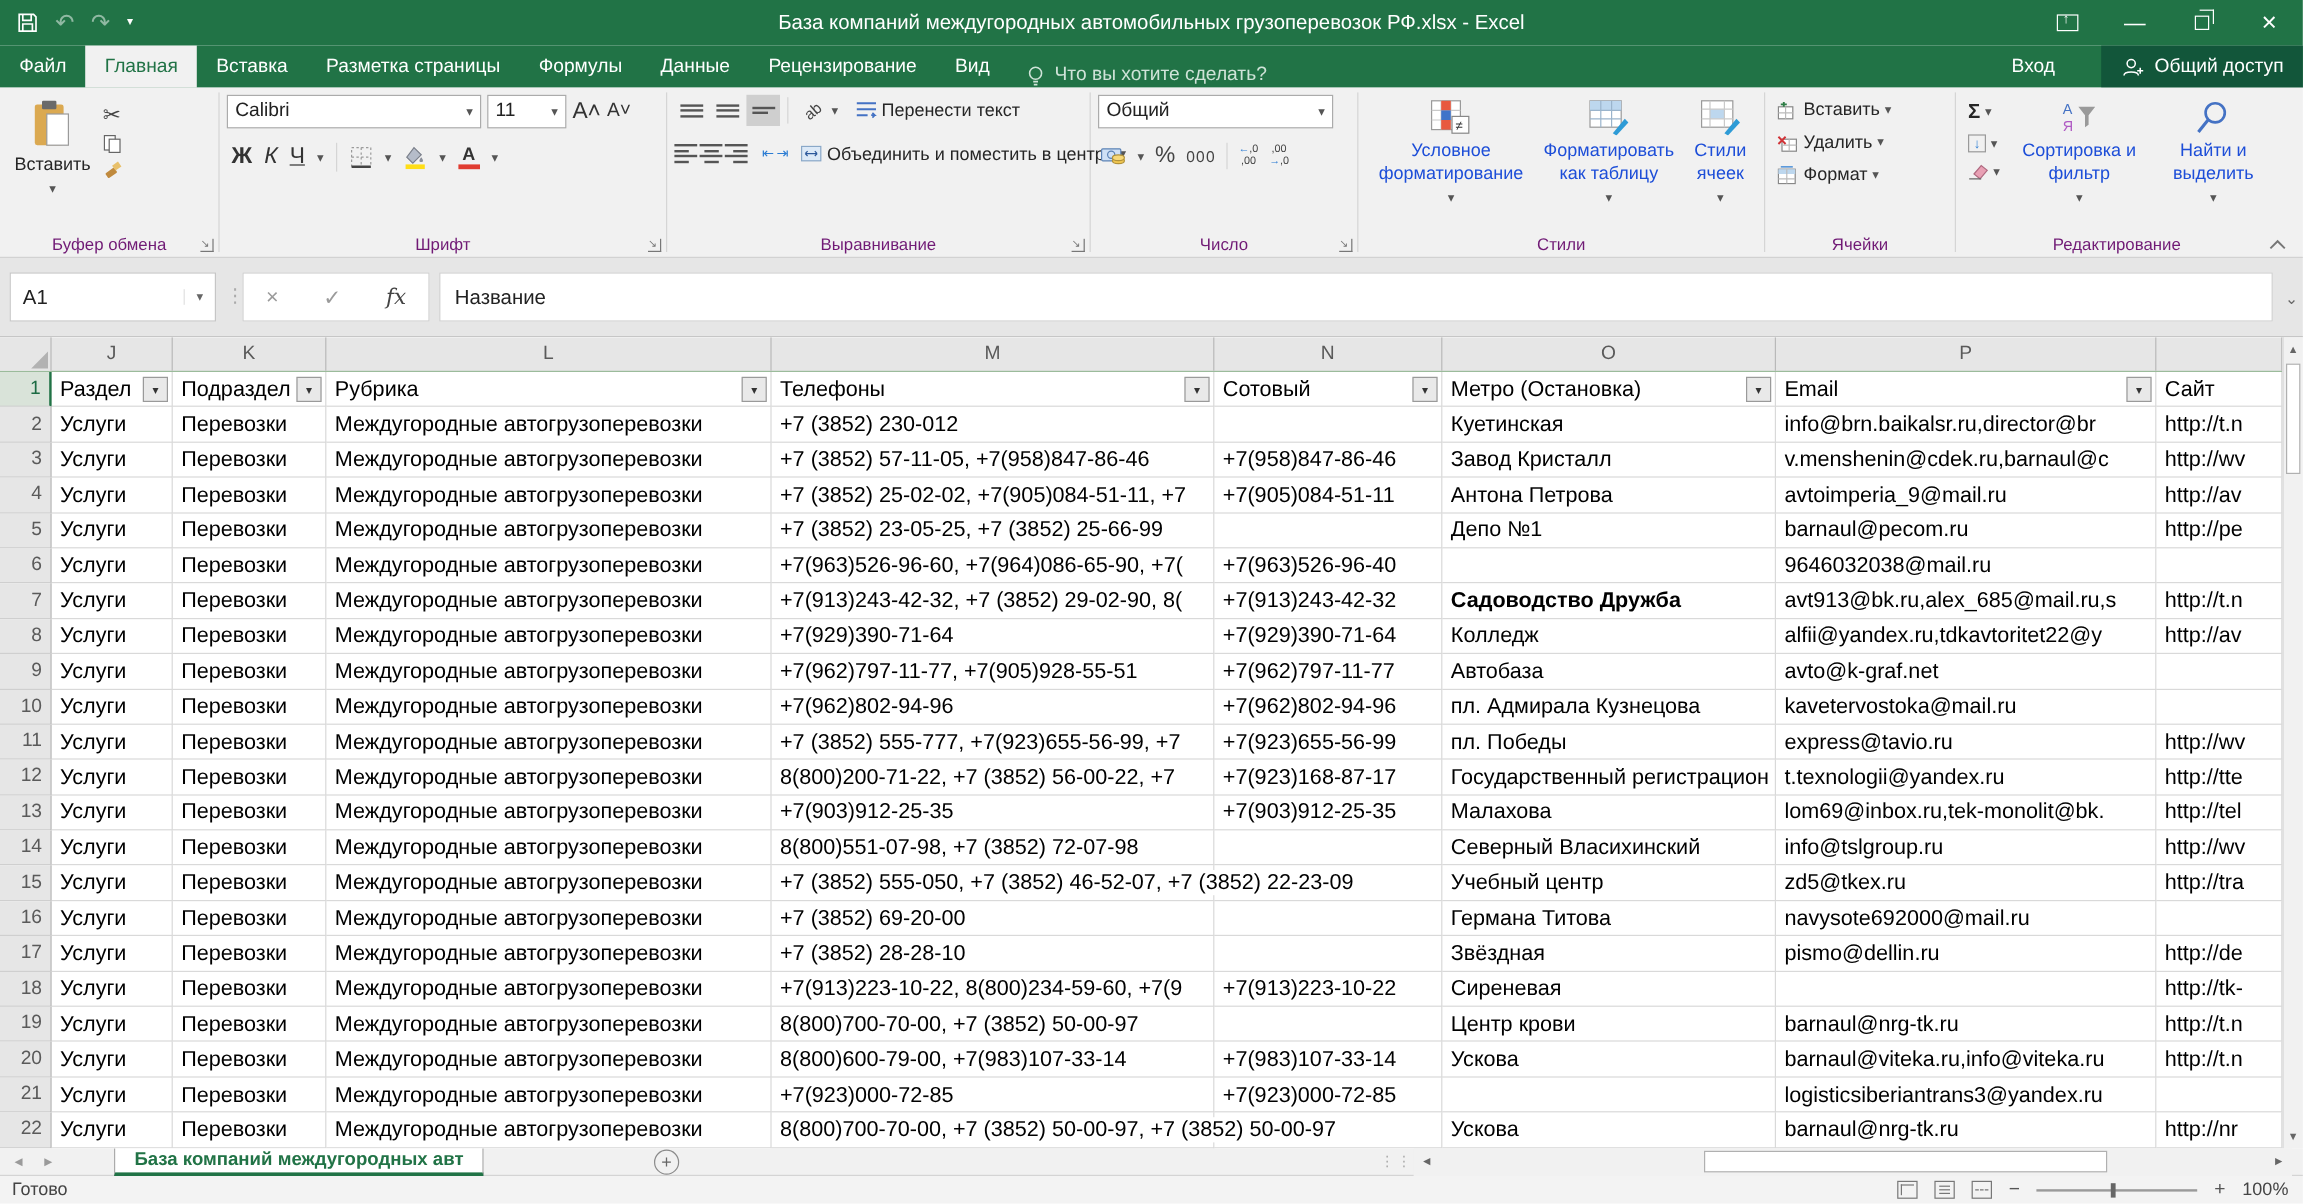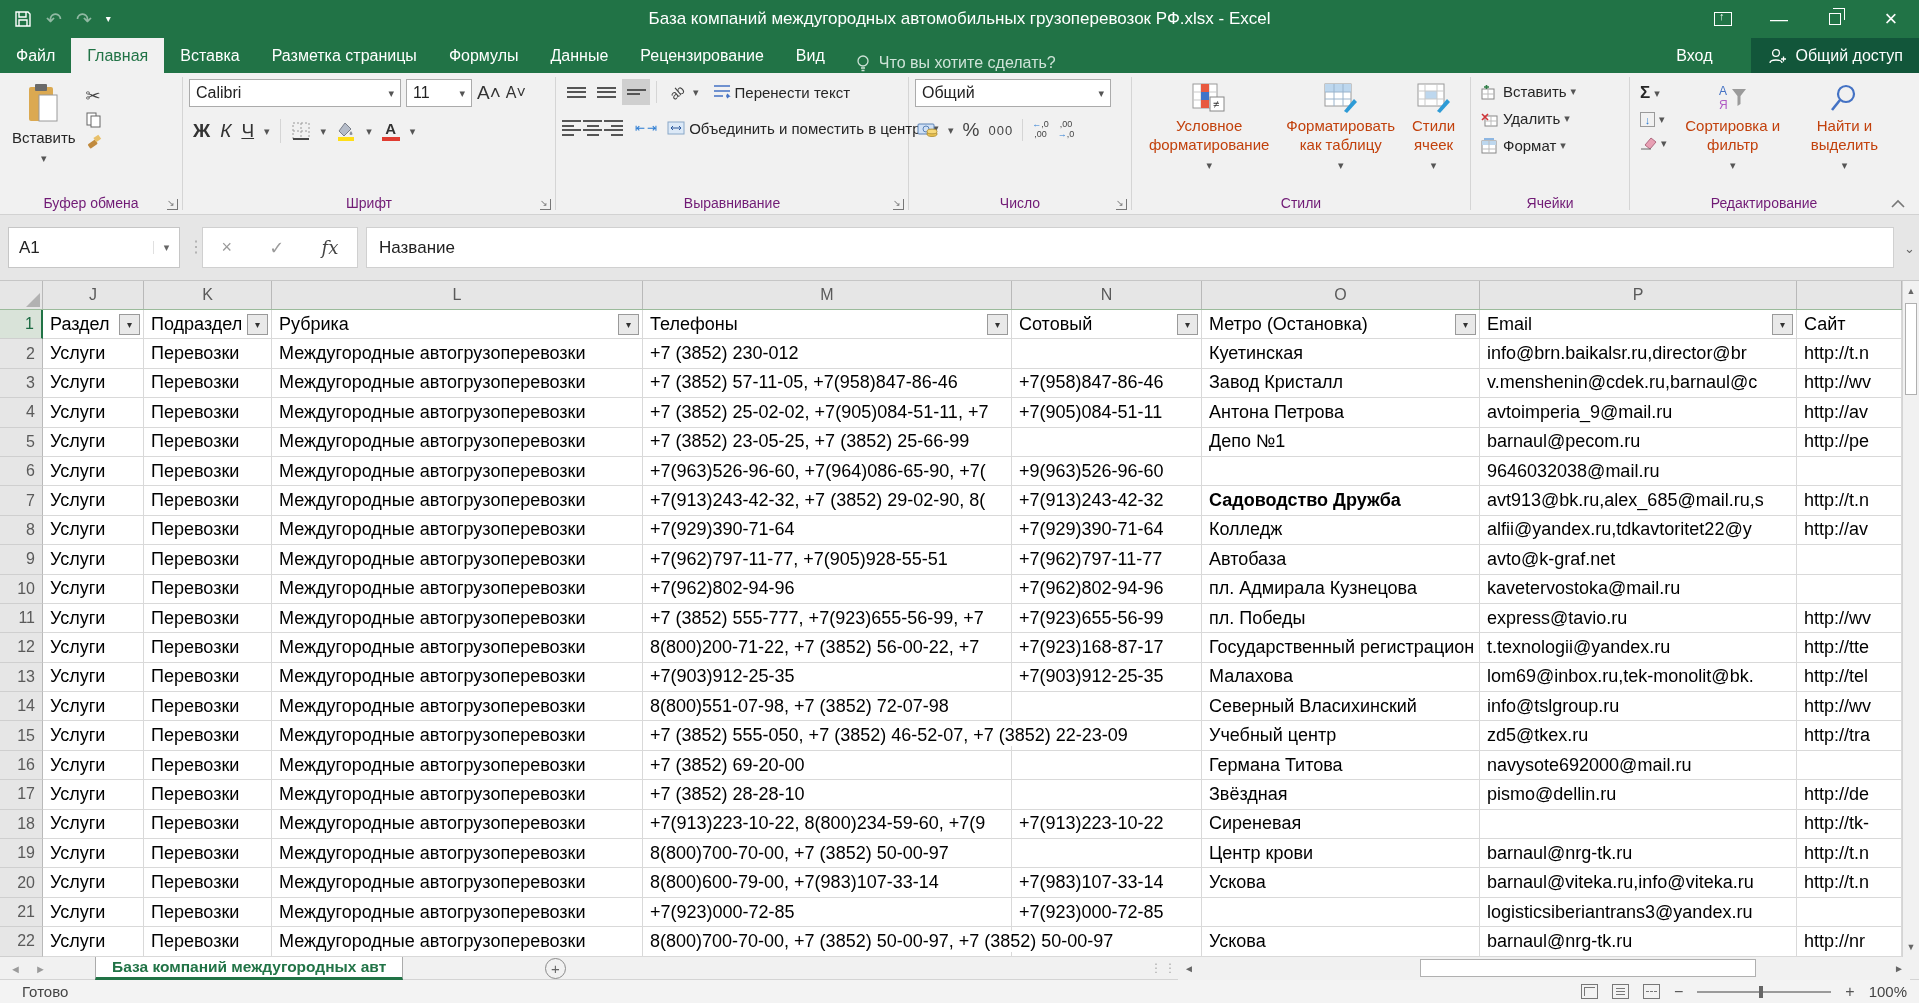--- a/index.html
+++ b/index.html
@@ -34,21 +34,21 @@
   .ico { color:#444; }
   .bigbtn { display:flex; flex-direction:column; align-items:center; justify-content:flex-start; gap:4px; padding:4px 6px; font-size:15px; color:#262626; text-align:center; line-height:1.25; }
   .caret { font-size:11px; color:#555; }
   .smallrow { display:flex; align-items:center; gap:4px; font-size:15px; color:#262626; padding:2px 4px; white-space:nowrap; }
   .combo { background:#fff; border:1px solid #ababab; display:flex; align-items:center; justify-content:space-between; padding:1px 6px; font-size:16px; color:#222; height:28px; }
   .bars { display:inline-flex; flex-direction:column; gap:2.5px; width:19px; }
   .bars i { display:block; height:2px; background:#555; }
   .ibox { width:28px; height:26px; display:flex; align-items:center; justify-content:center; }
   .ibox.sel { background:#cfcfcf; }
   .minitxt { font-size:9px; line-height:1.1; color:#444; text-align:center; }
-  .twoLine { font-size:15px; line-height:1.25; text-align:center; color:#c2410c; }
+  .twoLine { font-size:15px; line-height:1.25; text-align:center; color:#1d4ed8; }
   
   #fbar { position:absolute; left:0; top:215px; width:1919px; height:66px; background:#e6e6e6; border-bottom:1px solid #c6c6c6; }
   #namebox { position:absolute; left:8px; top:12px; width:172px; height:41px; background:#fff; border:1px solid #c6c6c6; display:flex; align-items:center; }
   #namebox .nb-val { flex:1; padding-left:10px; font-size:17px; color:#222; }
   #namebox .nb-dd { width:26px; text-align:center; color:#666; font-size:11px; border-left:1px solid #e0e0e0; }
   #fdots { position:absolute; left:188px; top:22px; color:#aaa; font-size:16px; }
   #fxbtns { position:absolute; left:202px; top:12px; width:156px; height:41px; background:#fff; border:1px solid #d0d0d0; display:flex; align-items:center; justify-content:space-around; font-size:18px; color:#9b9b9b; }
   #fxbtns .fx { font-family:"DejaVu Serif", serif; font-style:italic; color:#444; }
   #fcontent { position:absolute; left:366px; top:12px; width:1528px; height:41px; background:#fff; border:1px solid #d0d0d0; display:flex; align-items:center; padding-left:12px; font-size:17px; color:#222; }
   #fexp { position:absolute; right:4px; top:26px; color:#666; font-size:13px; }
@@ -74,21 +74,21 @@
   #sheetbar { position:absolute; left:0; top:957px; width:1919px; height:23px; background:#f1f1f1; border-bottom:1px solid #d4d4d4; }
   #tabnav { position:absolute; left:10px; top:0; height:23px; display:flex; align-items:center; gap:14px; color:#9a9a9a; font-size:11px; }
   #stab { position:absolute; left:95px; top:0; height:23px; background:#fff; border-left:1px solid #ababab; border-right:1px solid #ababab; border-bottom:3px solid #217346; display:flex; align-items:center; padding:0 16px; font-size:15.5px; font-weight:bold; color:#217346; white-space:nowrap; }
   #addsheet { position:absolute; left:545px; top:1px; width:21px; height:21px; border:1px solid #8a8a8a; border-radius:50%; color:#666; font-size:15px; display:flex; align-items:center; justify-content:center; }
   #hdots { position:absolute; left:1150px; top:4px; color:#aaa; font-size:12px; letter-spacing:2px; }
   #hscroll { position:absolute; left:1178px; top:0; width:732px; height:23px; background:#f1f1f1; }
   #hscroll .hbtn { position:absolute; top:0; height:23px; width:22px; display:flex; align-items:center; justify-content:center; color:#666; font-size:10px; }
   #hthumb { position:absolute; left:242px; top:2px; width:336px; height:18px; background:#fff; border:1px solid #b0b0b0; }
   
   #statusbar { position:absolute; left:0; top:980px; width:1919px; height:23px; background:#f3f3f3; display:flex; align-items:center; font-size:15px; color:#444; }
-  #status-left { padding-left:22px; }
+  #status-left { padding-left:10px; }
   #status-right { margin-left:auto; display:flex; align-items:center; gap:14px; padding-right:12px; }
   .viewic { width:17px; height:15px; border:1px solid #777; position:relative; }
   .viewic.grid:before { content:""; position:absolute; inset:2px; border-top:1px solid #777; border-left:1px solid #777; }
   .viewic.page:before { content:""; position:absolute; left:3px; right:3px; top:3px; height:1px; background:#777; box-shadow:0 3px 0 #777, 0 6px 0 #777; }
   .viewic.brk:before { content:""; position:absolute; left:2px; right:2px; top:6px; border-top:1px dashed #777; }
   #zoomslider { width:134px; height:2px; background:#9a9a9a; position:relative; }
   #zoomknob { position:absolute; left:62px; top:-5px; width:4px; height:12px; background:#666; }
   .zbtn { font-size:16px; color:#555; }
   svg { display:block; }
 </style>
@@ -664,21 +664,21 @@
       <div class="cell" style="width: 128px;">
         <span class="txt">Перевозки</span>
       </div>
       <div class="cell" style="width: 371px;">
         <span class="txt">Междугородные автогрузоперевозки</span>
       </div>
       <div class="cell" style="width: 369px;">
         <span class="txt">+7(963)526-96-60, +7(964)086-65-90, +7(</span>
       </div>
       <div class="cell" style="width: 190px;">
-        <span class="txt">+9(963)526-96-60</span>
+        <span class="txt">+7(963)526-96-40</span>
       </div>
       <div class="cell" style="width: 278px;">
         <span class="txt"></span>
       </div>
       <div class="cell ovf" style="width: 317px;">
         <span class="txt">9646032038@mail.ru</span>
       </div>
       <div class="cell" style="width: 105px;">
         <span class="txt"></span>
       </div>

